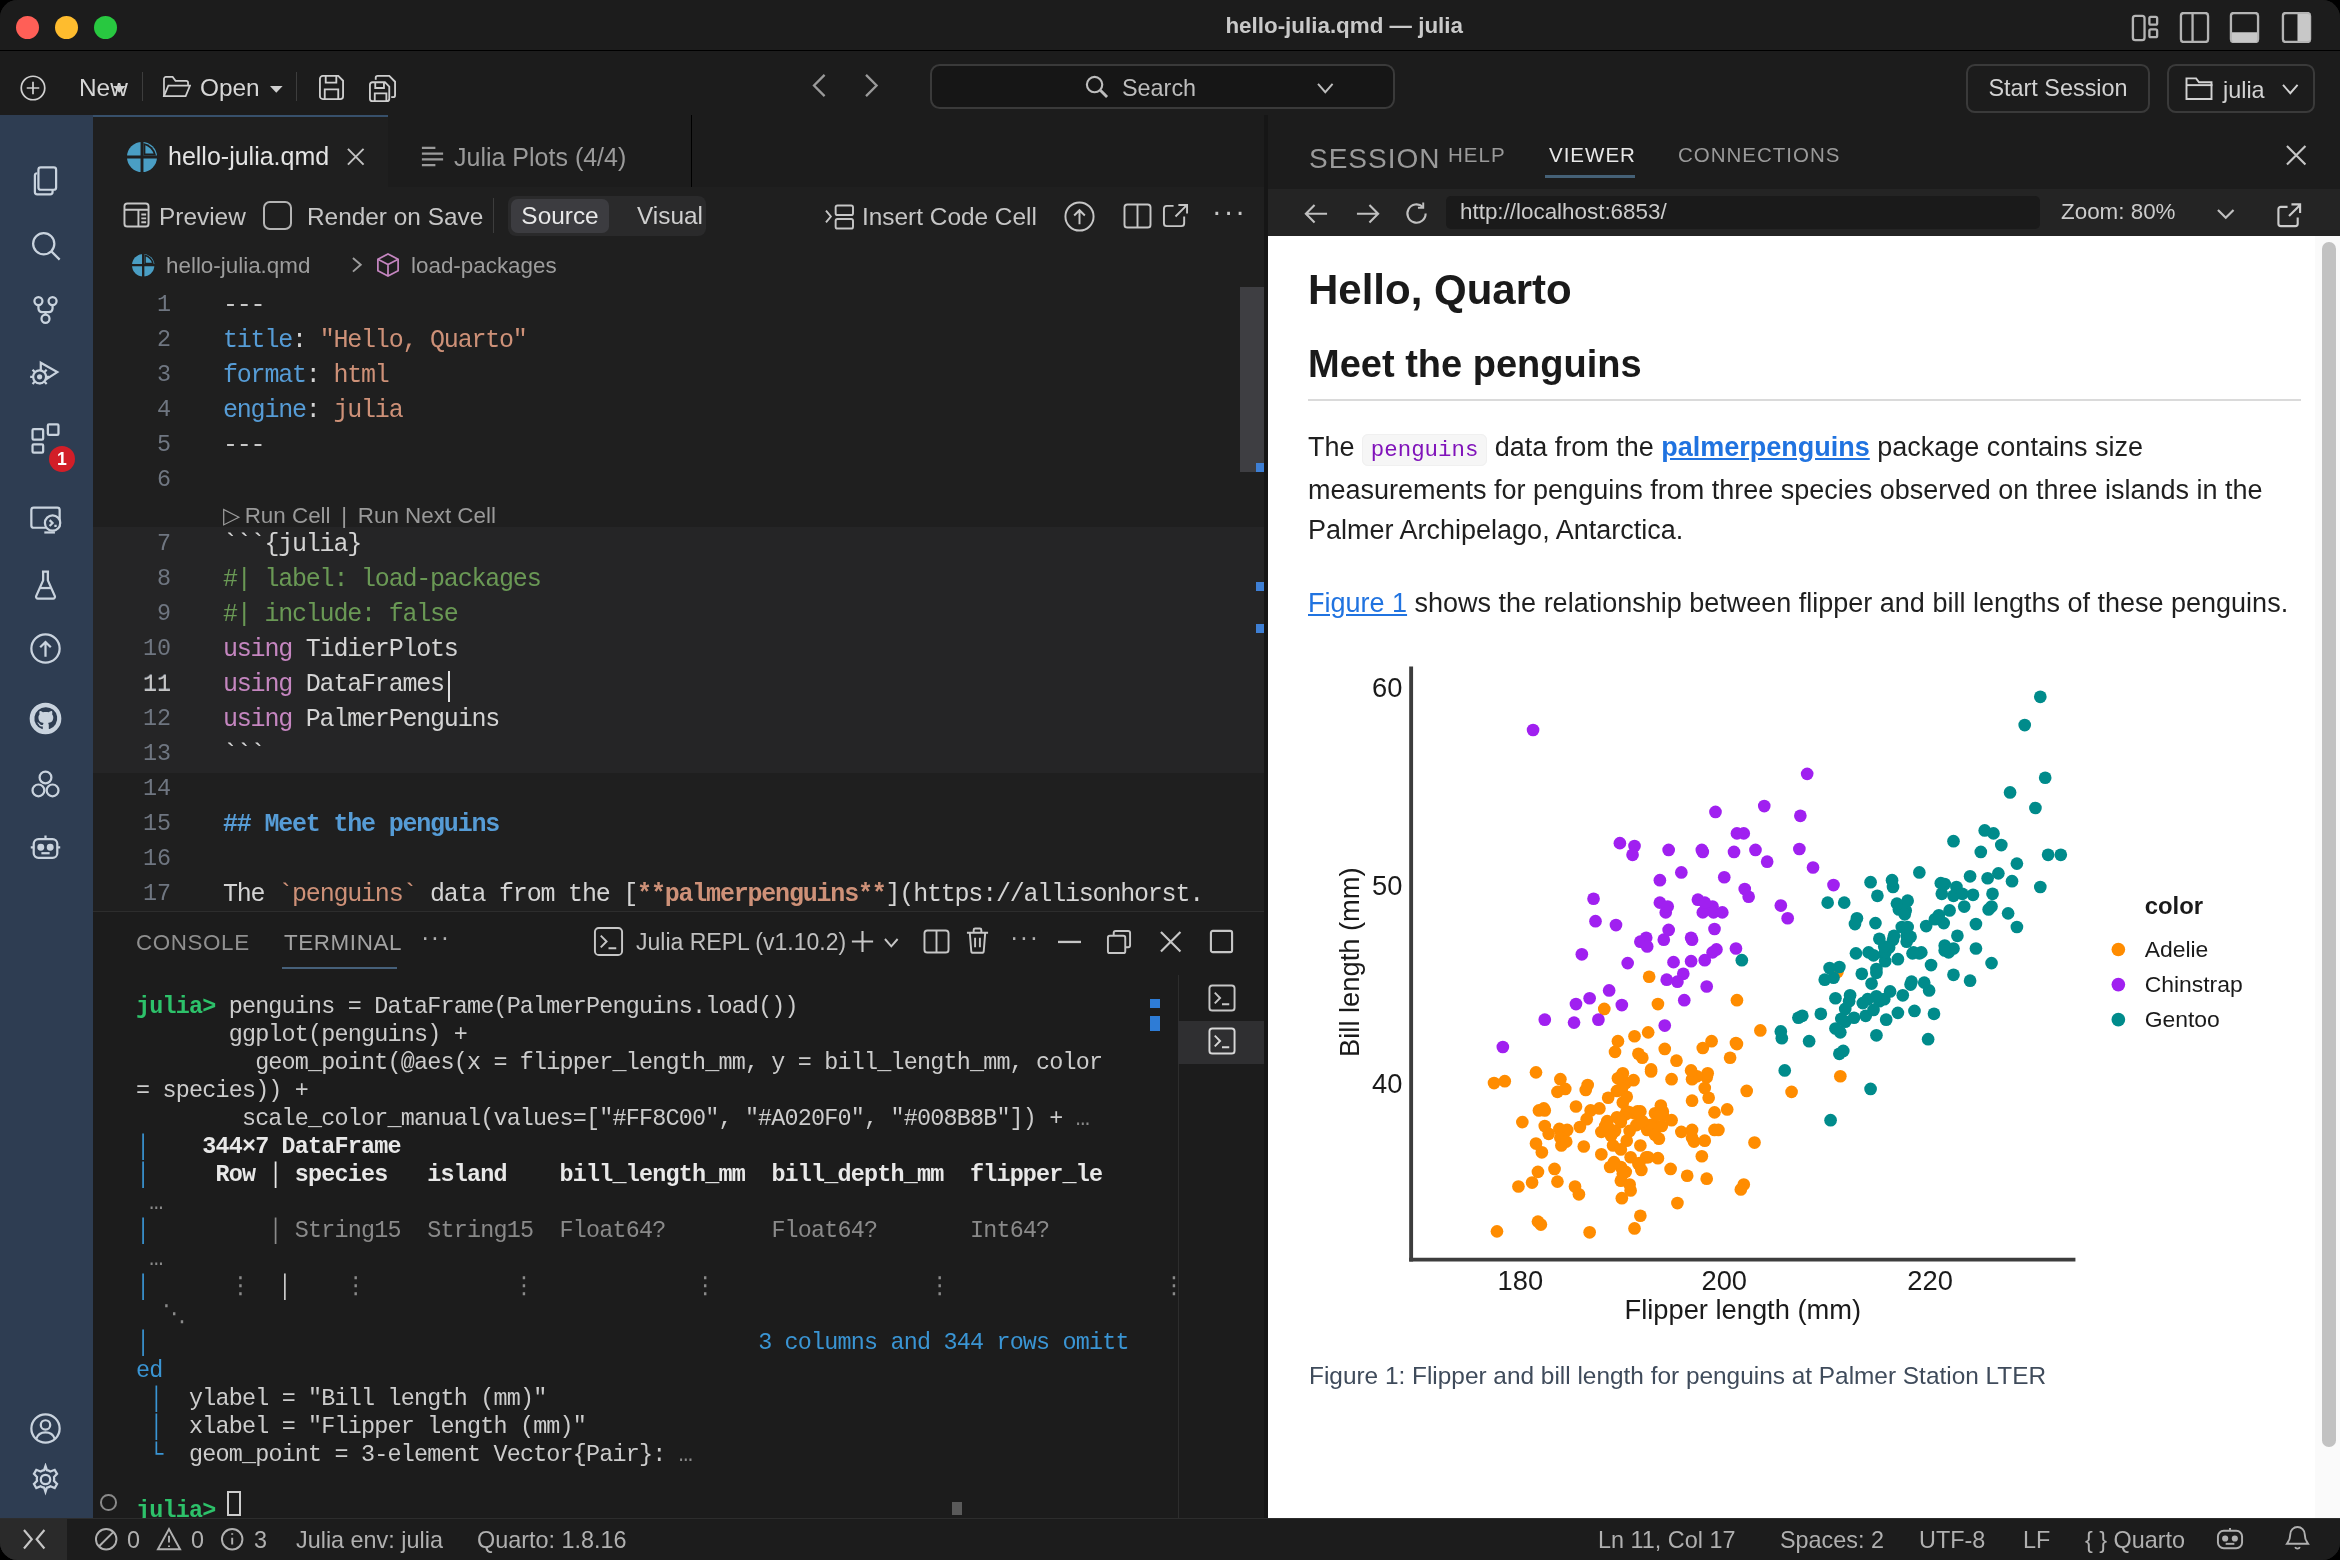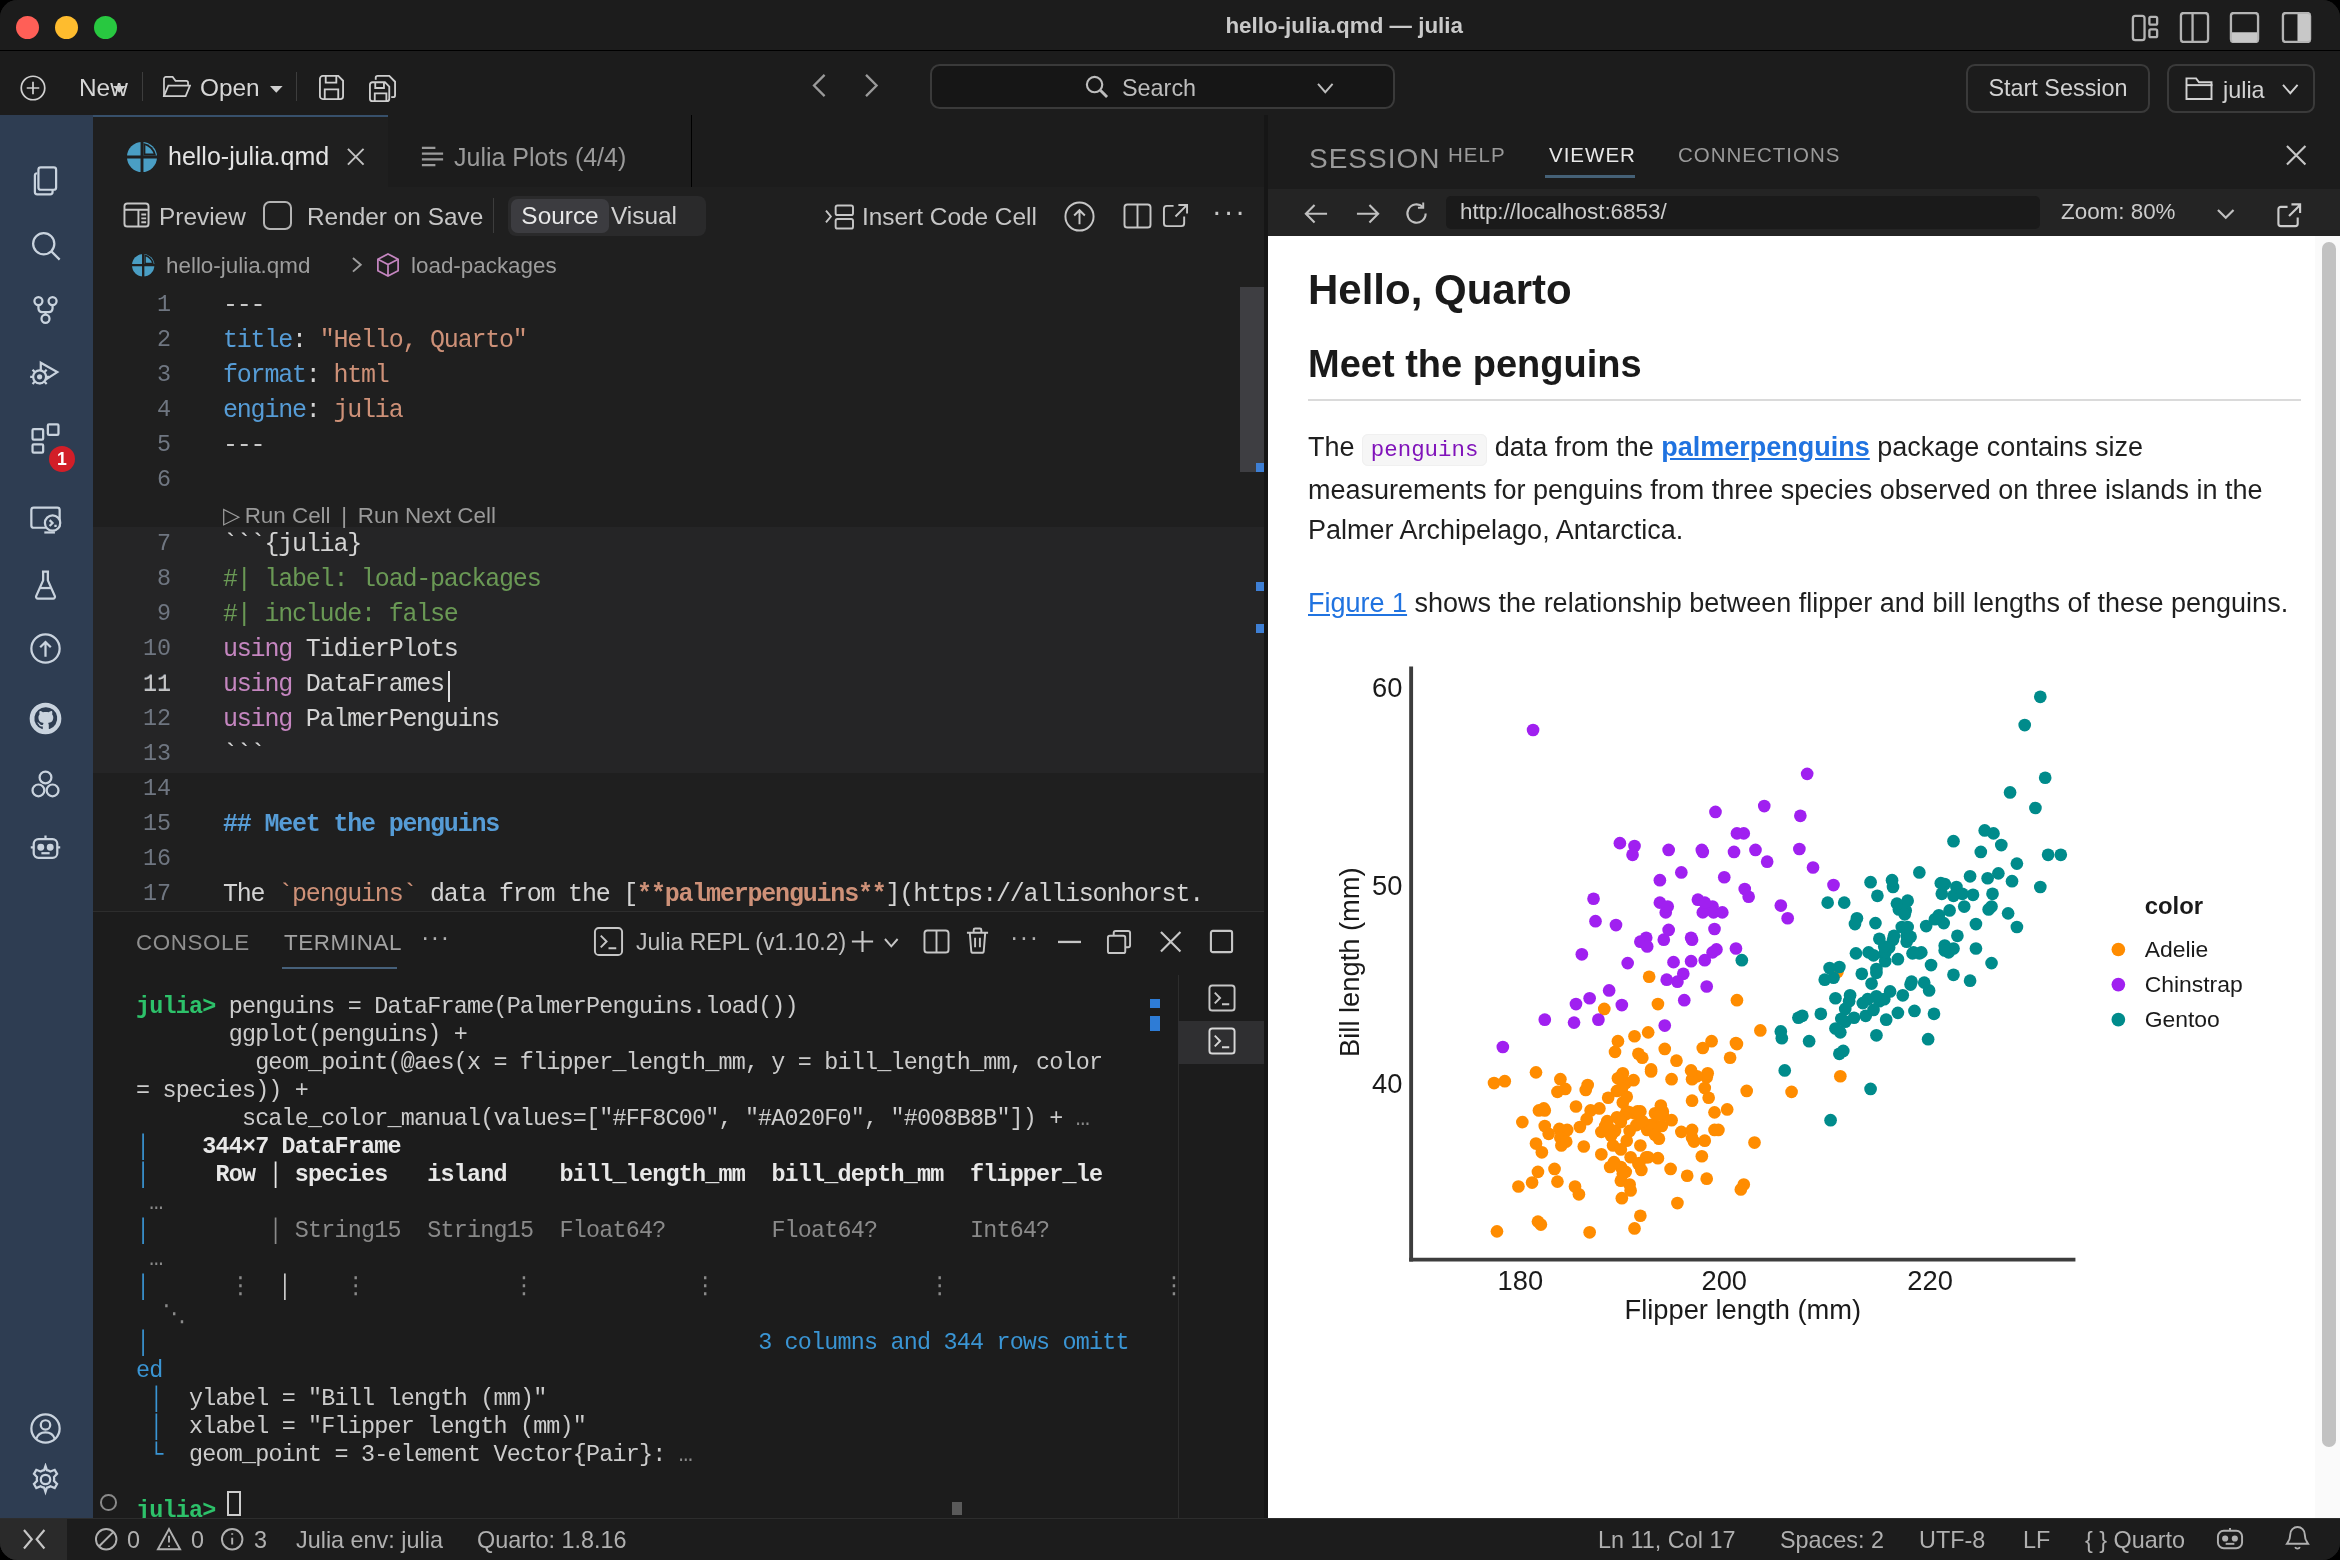--- a/index.html
+++ b/index.html
@@ -180,21 +180,21 @@
 <svg class="abs" style="left:123px;top:202px;" width="27" height="26" viewBox="0 0 28 27" fill="none" stroke="#c6c6c6" stroke-width="2">
   <rect x="1.5" y="1.5" width="25" height="24" rx="3"></rect>
       <path d="M1.5 8 h25 M16 8 v17.5 M19 13 h5 M19 17 h5 M19 21 h5"></path>
 </svg>
 <div class="abs" style="left:159px;top:203px;font-size:24.4px;color:#c6c6c6;">Preview</div>
 <div class="abs" style="left:263px;top:201px;width:29px;height:29px;border:2.3px solid #b4b4b4;border-radius:6.8px;"></div>
 <div class="abs" style="left:307px;top:203px;font-size:24.4px;color:#c6c6c6;">Render on Save</div>
 <div class="abs" style="left:493px;top:198px;width:1px;height:35px;background:#3d3d3d;"></div>
 <div class="abs" style="left:508px;top:196px;width:198px;height:40px;background:#2a2a2b;border-radius:7.8px;"></div>
 <div class="abs" style="left:511px;top:199px;width:98px;height:34px;background:#3c3c40;border-radius:6.8px;color:#e8e8e8;font-size:24.4px;text-align:center;line-height:34px;">Source</div>
-<div class="abs" style="left:611px;top:199px;width:92px;height:34px;color:#cfcfcf;font-size:24.4px;text-align:left;line-height:34px;">Visual</div>
+<div class="abs" style="left:611px;top:199px;width:92px;height:34px;color:#cfcfcf;font-size:24.4px;text-align:right;line-height:34px;">Visual</div>
 <svg class="abs" style="left:824px;top:203px;" width="31" height="27" viewBox="0 0 32 28" fill="none" stroke="#c6c6c6" stroke-width="2">
   <path d="M2 8 l5 6 -5 6"></path>
       <rect x="12" y="2.5" width="18" height="10" rx="2"></rect>
       <rect x="12" y="16.5" width="18" height="10" rx="2"></rect>
 </svg>
 <div class="abs" style="left:862px;top:203px;font-size:24.4px;color:#c6c6c6;">Insert Code Cell</div>
 <svg class="abs" style="left:1063px;top:200px;" width="33" height="33" viewBox="0 0 34 34" fill="none" stroke="#c6c6c6" stroke-width="2">
   <circle cx="17" cy="17" r="14.5"></circle>
       <path d="M17 25 v-14 M11.5 16 L17 10.5 L22.5 16"></path>
 </svg>
@@ -742,20 +742,21 @@
   <text x="1394" y="986" font-size="28" fill="#1a1a1a" text-anchor="middle" transform="rotate(-90 1394 986)">Bill length (mm)</text>
   <text x="2199" y="937" font-size="24.5" font-weight="bold" fill="#1a1a1a">color</text>
   <circle cx="2172" cy="973" r="7" fill="#FF8C00"></circle>
       <text x="2199" y="981" font-size="23.5" fill="#1a1a1a">Adelie</text>
   <circle cx="2172" cy="1009" r="7" fill="#A020F0"></circle>
       <text x="2199" y="1017" font-size="23.5" fill="#1a1a1a">Chinstrap</text>
   <circle cx="2172" cy="1045" r="7" fill="#008B8B"></circle>
       <text x="2199" y="1053" font-size="23.5" fill="#1a1a1a">Gentoo</text>
 </svg>
 
+<div class="abs" style="left:1309px;top:1362px;font-size:24.4px;color:#3f4b5b;">Figure 1: Flipper and bill length for penguins at Palmer Station LTER</div>
 <div class="abs" style="left:2315px;top:236px;width:25px;height:1282px;background:#fafafa;"></div>
 <div class="abs" style="left:2322px;top:242px;width:13.7px;height:1205px;background:#c2c2c2;border-radius:6.8px;"></div>
 
 <div class="abs" style="left:0;top:1518px;width:2341px;height:42px;background:#1c1c1c;border-top:1px solid #2d2d2d;"></div>
 <div class="abs" style="left:0;top:1519px;width:67px;height:41px;background:#2a2a2a;"></div>
 <svg class="abs" style="left:21.5px;top:1528px;" width="24.4" height="22.4" viewBox="0 0 25 23" fill="none" stroke="#c6c6c6" stroke-width="2.2">
   <path d="M2 2 L10 11.5 L2 21 M23 2 L15 11.5 L23 21"></path>
 </svg>
 <svg class="abs" style="left:94px;top:1527px;" width="24.4" height="24.4" viewBox="0 0 25 25" fill="none" stroke="#b0b0b0" stroke-width="2">
   <circle cx="12.5" cy="12.5" r="10.5"></circle>

